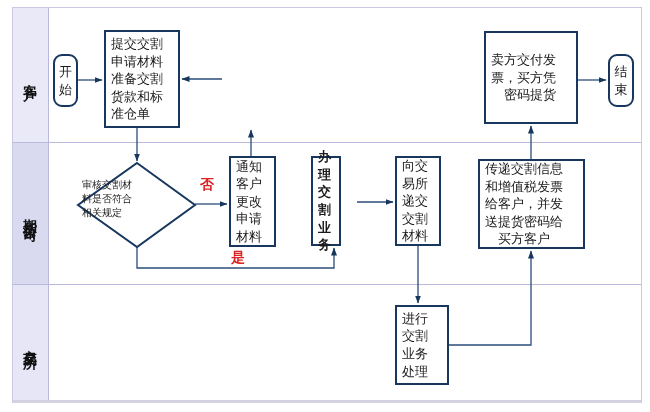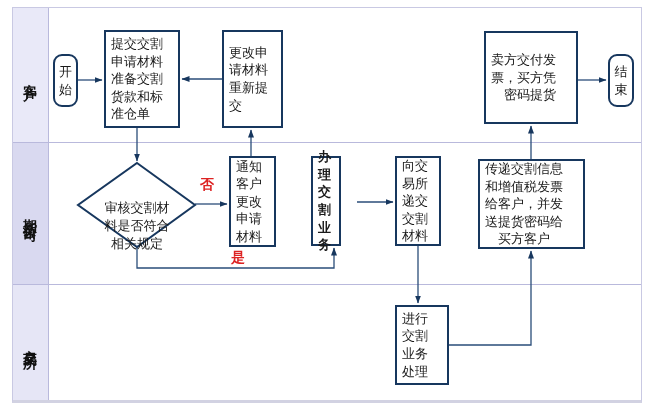--- a/index.html
+++ b/index.html
@@ -39,21 +39,21 @@
   .n-resubmit{left:222px;top:30px;width:61px;height:98px;}
   .n-seller{left:484px;top:31px;width:94px;height:93px;text-align:right;}
   .n-end{left:608px;top:54px;width:26px;height:53px;}
   .n-notify{left:229px;top:156px;width:47px;height:91px;}
   .n-handle{left:311px;top:156px;width:30px;height:90px;font-weight:bold;}
   .n-toexchange{left:395px;top:156px;width:46px;height:90px;}
   .n-transmit{left:478px;top:159px;width:107px;height:90px;text-align:center;}
   .n-process{left:395px;top:305px;width:54px;height:80px;}
   .diamond-label{
     position:absolute;left:82px;top:178px;width:110px;
-    font-size:13px;line-height:1.4;text-align:center;white-space:pre-line;margin-top:21px;
+    font-size:10px;line-height:1.4;white-space:pre-line;
   }
   .edge-label{
     position:absolute;font-size:14px;font-weight:bold;color:#dd2222;
   }
   .el-no{left:200px;top:176px;}
   .el-yes{left:231px;top:249px;}
 </style>
 </head>
 <body>
 
@@ -94,24 +94,20 @@
     <polygon class="diamond-shape" points="137,163 195,205 137,247 78,205"></polygon>
   </svg>
 
   <div class="node terminator n-start">开
 始</div>
   <div class="node n-submit">提交交割
 申请材料
 准备交割
 货款和标
 准仓单</div>
-  <div class="node n-resubmit">更改申
-请材料
-重新提
-交</div>
   <div class="node n-seller">卖方交付发
 票，买方凭
 密码提货</div>
   <div class="node terminator n-end">结
 束</div>
   <div class="diamond-label">审核交割材
 料是否符合
 相关规定</div>
   <div class="node n-notify">通知
 客户

